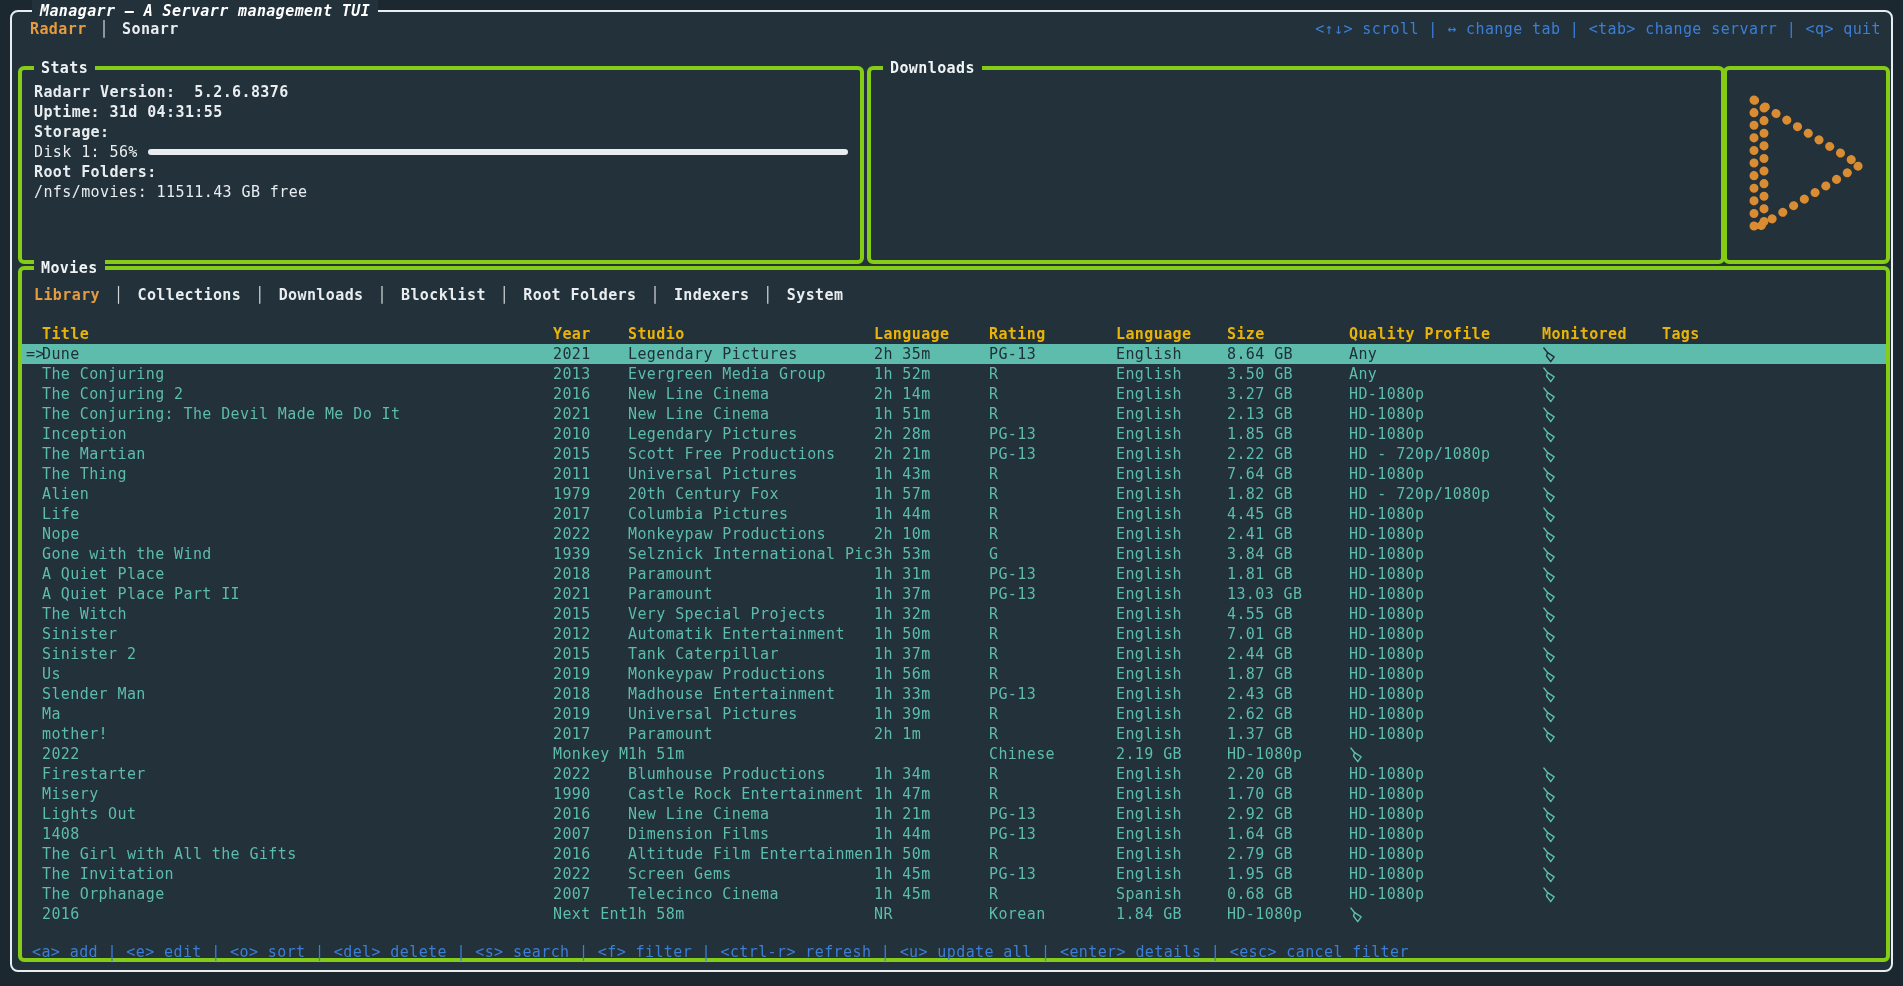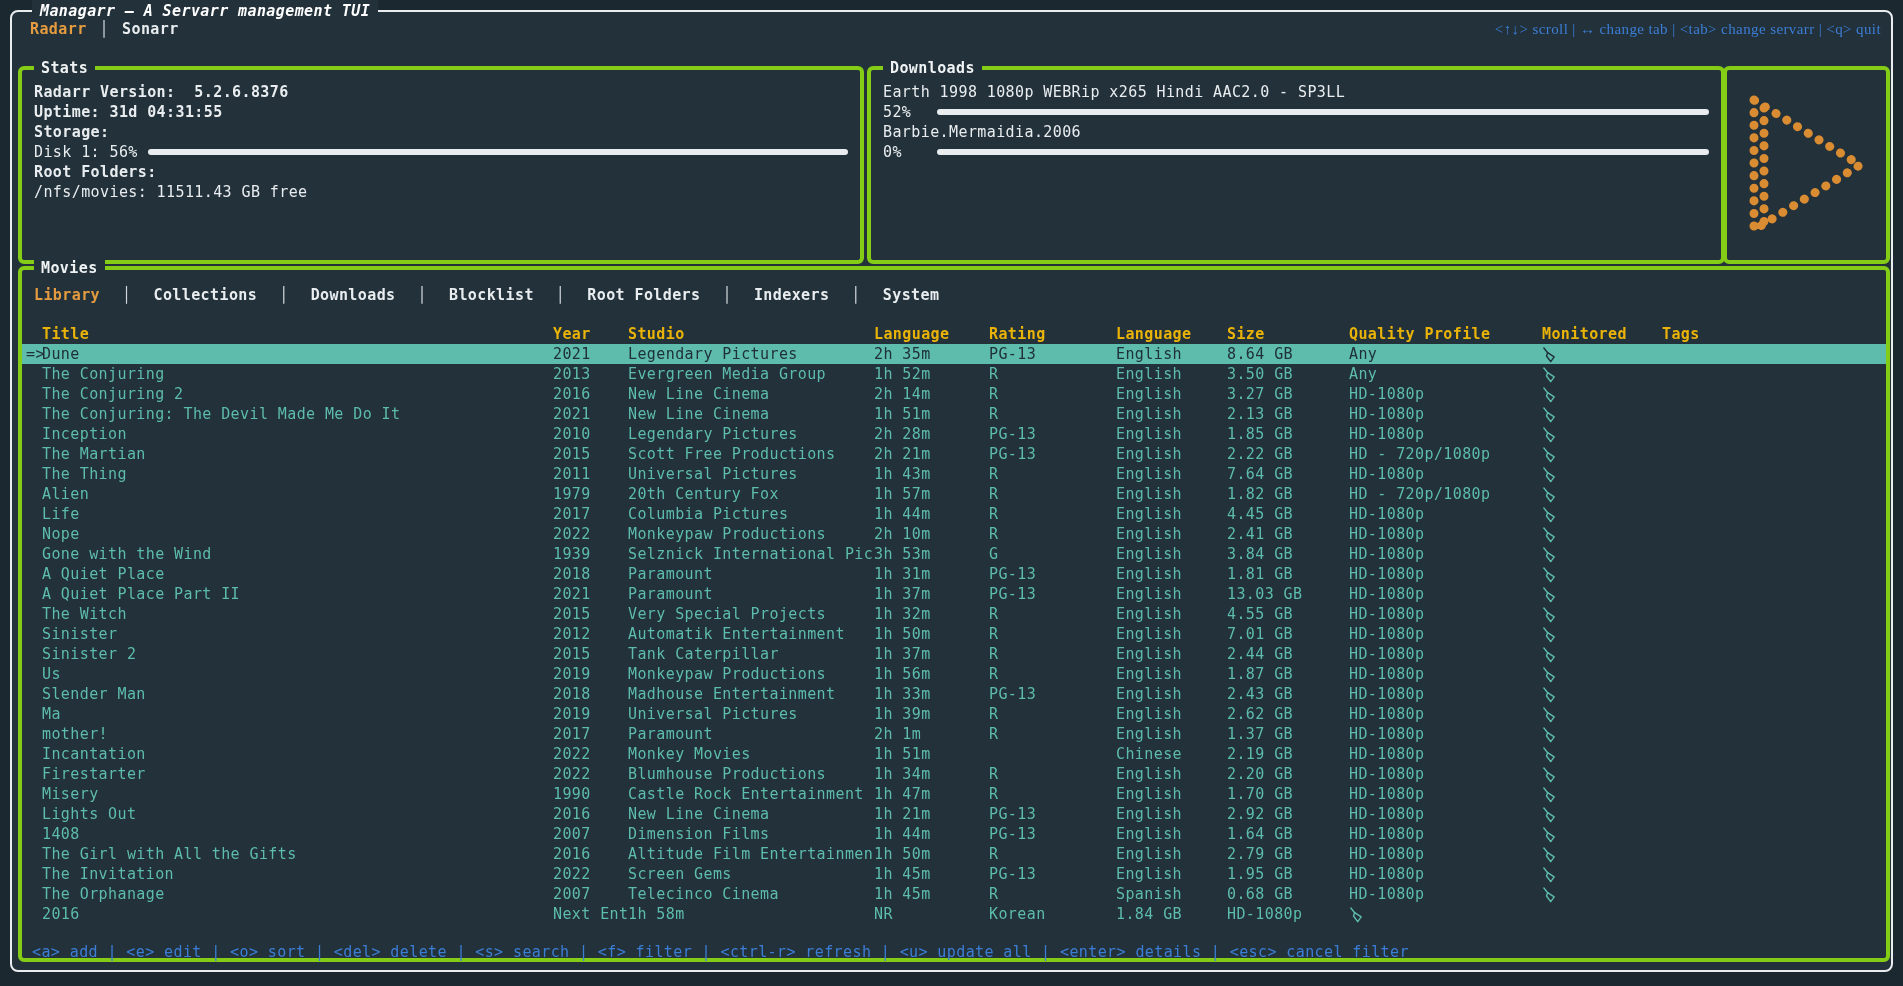--- a/index.html
+++ b/index.html
@@ -8,36 +8,36 @@
     color:#e9edef;overflow:hidden;}
   .app-box{position:absolute;left:10px;top:10px;width:1879px;height:958px;
     border:2px solid #e9edf0;border-radius:8px;background:#22313a;}
   .app-title{position:absolute;top:-13px;left:20px;background:#22313a;padding:0 8px;
     line-height:24px;font-weight:bold;font-style:italic;color:#ffffff;white-space:pre;}
   .servarr-tabs{position:absolute;left:18px;top:6px;display:flex;gap:13px;
     align-items:flex-start;font-weight:bold;line-height:22px;}
   .tabsep{color:#cfd6da;font-weight:normal;}
   .tab{color:#e9edef;cursor:default;}
   .tab.active{color:#e59b3f;}
-  .top-help{position:absolute;right:10px;top:6px;color:#3c7ed6;line-height:22px;white-space:pre;font-family:Liberation Serif, serif;}
+  .top-help{position:absolute;right:10px;top:6px;color:#3c7ed6;line-height:22px;white-space:pre;}
   .panel{position:absolute;border:4px solid #84cc16;border-radius:6px;box-sizing:content-box;}
   .panel-title{position:absolute;top:-13px;left:12px;background:#22313a;padding:0 7px;
     font-weight:bold;line-height:22px;color:#f0f3f4;}
   .stats-panel{left:6px;top:54px;width:814px;height:178px;padding:12px 12px 0;}
   .downloads-panel{left:855px;top:54px;width:826px;height:178px;padding:12px 12px 0;}
   .logo-panel{left:1711px;top:54px;width:159px;height:190px;display:flex;
     align-items:center;justify-content:center;}
   .line{height:20px;line-height:20px;white-space:pre;}
   .b{font-weight:bold;}
   .bar-line{display:flex;align-items:center;}
   .bar{flex:1;height:6px;margin-left:10px;background:#e9edf0;border-radius:3px;overflow:hidden;}
   .bar .fill{height:100%;background:#3f9ad8;border-radius:3px;}
   .dl-label{width:44px;flex:none;}
   .movies-panel{left:6px;top:254px;width:1860px;height:664px;padding:12px 2px;}
-  .movie-tabs{position:absolute;top:14px;left:12px;display:flex;gap:22px;
+  .movie-tabs{position:absolute;top:14px;left:12px;display:flex;gap:14px;
     align-items:center;font-weight:bold;line-height:22px;}
   .tgrid{display:grid;grid-template-columns:511px 75px 246px 115px 127px 111px 122px 193px 120px 1fr;
     padding-left:20px;height:20px;line-height:20px;align-items:center;}
   .tgrid span{overflow:hidden;white-space:pre;}
   .table-header{position:absolute;top:54px;left:0;right:0;font-weight:bold;color:#eab308;}
   .rows{position:absolute;top:74px;left:0;right:0;}
   .row{position:relative;color:#5dbcab;}
   .row.selected{background:#5dbcab;color:#20303a;}
   .marker{position:absolute;left:4px;top:0;line-height:20px;}
   .cell-monitored svg{display:block;margin-top:2px;}
@@ -69,26 +69,20 @@
       <div class="line bar-line">
         <span>Disk 1: 56%</span>
         <span class="bar"><span class="fill" style="width: 56%;"></span></span>
       </div>
       <div class="line b">Root Folders:</div>
       <div class="line">/nfs/movies: 11511.43 GB free</div>
     </div>
 
     <div class="panel downloads-panel">
       <div class="panel-title">Downloads</div>
-      <div id="downloads-list">
-          <div class="line">Earth 1998 1080p WEBRip x265 Hindi AAC2.0 - SP3LL</div>
-          <div class="line bar-line"><span class="dl-label">52%</span><span class="bar"><span class="fill" style="width: 52%;"></span></span></div>
-          <div class="line">Barbie.Mermaidia.2006</div>
-          <div class="line bar-line"><span class="dl-label">0%</span><span class="bar"><span class="fill" style="width: 0%;"></span></span></div>
-        </div>
     </div>
 
     <div class="panel logo-panel">
       <svg class="logo-svg" width="130" height="150" viewBox="0 0 130 150" fill="none" stroke="#da8c33" stroke-width="9" stroke-linecap="round" stroke-linejoin="round" stroke-dasharray="0.1 12.5">
         <path d="M12 10 L12 140 L118 75 Z"></path>
         <path d="M22 18 L22 132"></path>
       </svg>
     </div>
 
     <div class="panel movies-panel">
@@ -416,21 +410,20 @@
             <span>English</span>
             <span>1.37 GB</span>
             <span>HD-1080p</span>
             <span class="cell-monitored"><svg width="15" height="17" viewBox="0 0 16 18" fill="none" stroke="currentColor" stroke-width="1.5" stroke-linecap="round" stroke-linejoin="round">
     <path d="M2 1 L6 6"></path>
     <path d="M6 6 L13 10.5 L9.3 15.6 L4.8 9.5 Z"></path>
   </svg></span>
             <span></span>
           </div>
           <div class="row tgrid">
-            <span>Incantation</span>
             <span>2022</span>
             <span>Monkey Movies</span>
             <span>1h 51m</span>
             <span></span>
             <span>Chinese</span>
             <span>2.19 GB</span>
             <span>HD-1080p</span>
             <span class="cell-monitored"><svg width="15" height="17" viewBox="0 0 16 18" fill="none" stroke="currentColor" stroke-width="1.5" stroke-linecap="round" stroke-linejoin="round">
     <path d="M2 1 L6 6"></path>
     <path d="M6 6 L13 10.5 L9.3 15.6 L4.8 9.5 Z"></path>

